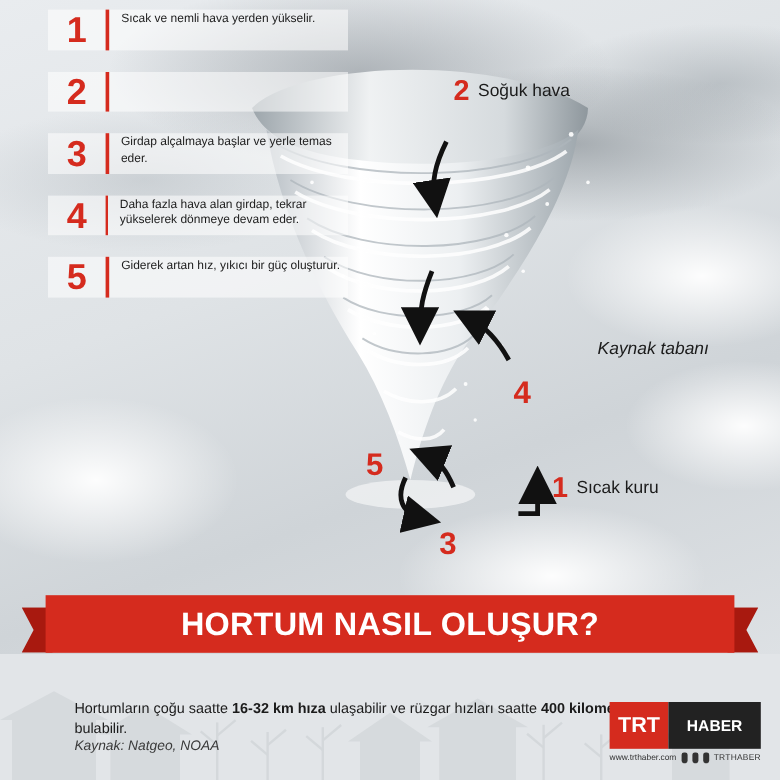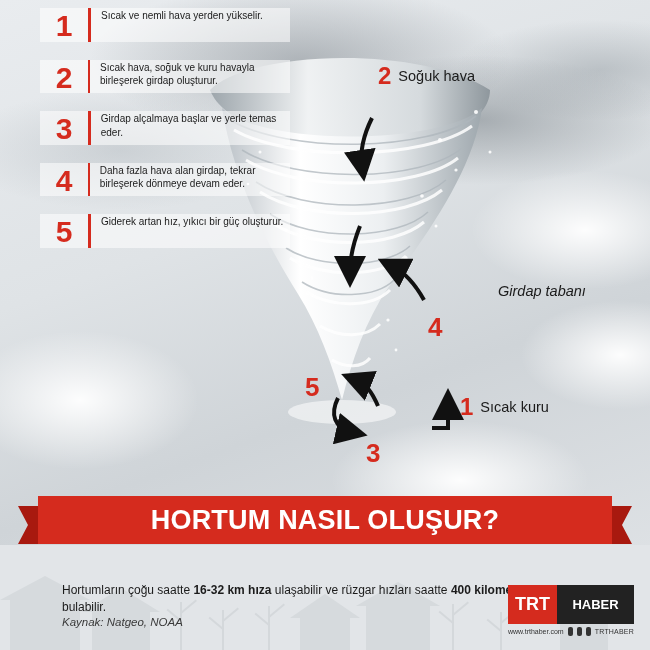--- a/index.html
+++ b/index.html
@@ -239,50 +239,49 @@
 
   <div class="steps">
     <div class="step">
       <div class="step-num">1</div>
       <div class="step-bar"></div>
       <div class="step-text">Sıcak ve nemli hava yerden yükselir.</div>
     </div>
     <div class="step">
       <div class="step-num">2</div>
       <div class="step-bar"></div>
-      <div class="step-text">Sıcak hava, soğuk ve kuru havayla birleşerek girdap oluşturur.</div>
     </div>
     <div class="step">
       <div class="step-num">3</div>
       <div class="step-bar"></div>
       <div class="step-text">Girdap alçalmaya başlar ve yerle temas eder.</div>
     </div>
     <div class="step">
       <div class="step-num">4</div>
       <div class="step-bar"></div>
-      <div class="step-text">Daha fazla hava alan girdap, tekrar birleşerek dönmeye devam eder.</div>
+      <div class="step-text">Daha fazla hava alan girdap, tekrar yükselerek dönmeye devam eder.</div>
     </div>
     <div class="step">
       <div class="step-num">5</div>
       <div class="step-bar"></div>
       <div class="step-text">Giderek artan hız, yıkıcı bir güç oluşturur.</div>
     </div>
   </div>
 
   <div class="annot" style="left:378px; top:62px;">
     <span class="num">2</span>
     <span class="txt">Soğuk hava</span>
   </div>
 
   <div class="annot" style="left:460px; top:393px;">
     <span class="num">1</span>
     <span class="txt">Sıcak kuru</span>
   </div>
 
-  <div class="annot-plain" style="left:498px; top:283px;">Girdap tabanı</div>
+  <div class="annot-plain" style="left:498px; top:283px;">Kaynak tabanı</div>
 
   <div class="bignum" style="left:428px; top:312px;">4</div>
   <div class="bignum" style="left:305px; top:372px;">5</div>
   <div class="bignum" style="left:366px; top:438px;">3</div>
 
   <div class="banner-wrap">
     <div class="ribbon-left"></div>
     <div class="ribbon-right"></div>
     <div class="banner">
       <h1>HORTUM NASIL OLUŞUR?</h1>

